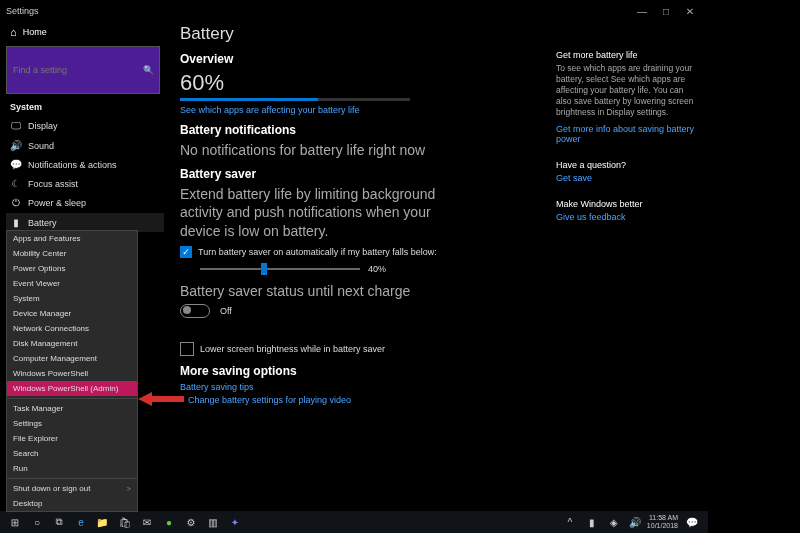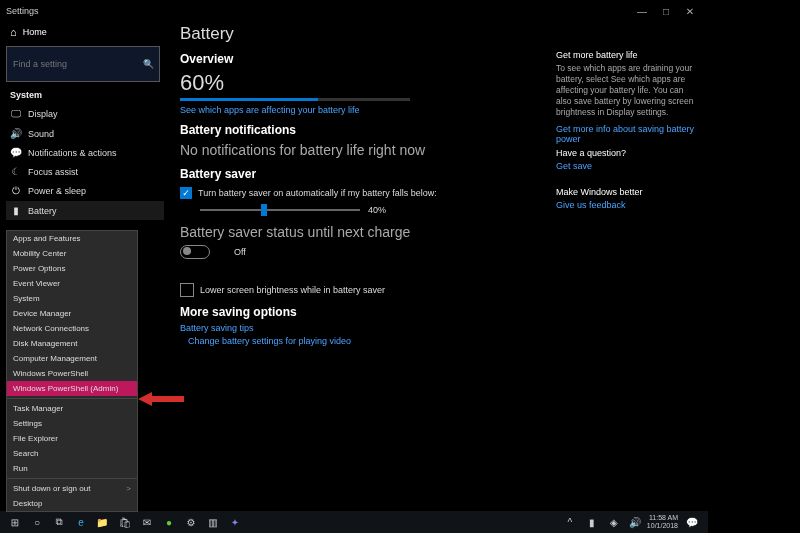--- a/index.html
+++ b/index.html
@@ -3,21 +3,21 @@
 <meta charset="utf-8">
 <style>
 html,body{margin:0;padding:0;width:800px;height:533px;background:#000;color:#fff;font-family:"Segoe UI",Arial,sans-serif;font-size:9px;overflow:hidden}
 .window{width:708px;height:533px;position:relative}
 .titlebar{height:22px;display:flex;align-items:center;padding:0 6px;color:#ccc}
 .titlebar .spacer{flex:1}
 .titlebar .wbtn{width:24px;text-align:center;font-size:10px;color:#aaa}
 .sidebar{position:absolute;left:0;top:22px;width:158px;padding-left:6px}
 .home{display:flex;align-items:center;gap:6px;padding:4px 4px}
 .home .icon{font-size:11px}
-.search{margin:4px 4px 8px 0;border:1px solid #555;height:18px;display:flex;align-items:center;padding:8px 4px;color:#888;background:#0f172a}
+.search{margin:4px 4px 8px 0;border:1px solid #555;height:18px;display:flex;align-items:center;padding:14px 4px;color:#888;background:#4c1d95}
 .search input{flex:1;background:transparent;border:none;color:#ccc;font-size:9px;outline:none}
 .section-title{font-size:9px;font-weight:600;margin:6px 0 4px 4px;color:#eee}
 .nav-item{display:flex;align-items:center;gap:6px;padding:4px 4px;color:#ddd;position:relative}
 .nav-item.sel{background:#1a1a1a}
 .nav-item .icon{width:12px;font-size:10px;color:#ddd;text-align:center}
 .ctx{position:absolute;left:6px;top:230px;width:130px;background:#2b2b2b;border:1px solid #444;z-index:5;font-size:8px}
 .ctx .ci{padding:3px 6px;color:#ddd}
 .ctx .ci.hl{background:#be185d}
 .ctx .sep{height:1px;background:#444;margin:2px 0}
 .ctx .ci .chev{float:right;color:#888}
@@ -30,21 +30,21 @@
 .bar{width:230px;height:3px;background:#333;margin:2px 0 4px;position:relative}
 .bar .fill{height:100%;background:#0078d4}
 .link{color:#4aa3ff;font-size:9px}
 .desc{font-size:14px;color:#aaa;max-width:280px;line-height:1.3}
 .chk{display:flex;align-items:center;gap:6px;margin:6px 0;font-size:9px}
 .chk .box{width:12px;height:12px;background:#0078d4;color:#fff;display:flex;align-items:center;justify-content:center;font-size:9px}
 .chk .box.empty{background:transparent;border:1px solid #888}
 .slider{display:flex;align-items:center;gap:8px;margin:4px 0 8px 20px}
 .slider .track{width:160px;height:2px;background:#666;position:relative}
 .slider .thumb{position:absolute;top:-5px;width:6px;height:12px;background:#0078d4}
-.toggle{display:flex;align-items:center;gap:24px;margin:4px 0}
+.toggle{display:flex;align-items:center;gap:10px;margin:4px 0}
 .toggle .sw{width:28px;height:12px;border:1px solid #888;border-radius:7px;position:relative}
 .toggle .sw .knob{position:absolute;left:2px;top:1px;width:8px;height:8px;background:#888;border-radius:50%}
 .right{position:absolute;right:12px;top:44px;width:140px;font-size:8.5px;color:#aaa}
 .right .rt{font-size:9px;color:#fff;margin:6px 0 3px}
 .right p{margin:0 0 6px;line-height:1.3}
 .taskbar{position:absolute;bottom:0;left:0;right:0;height:22px;background:#101318;display:flex;align-items:center;padding:0 4px}
 .taskbar .tb{width:18px;height:18px;margin:0 2px;display:flex;align-items:center;justify-content:center;font-size:10px;color:#ccc}
 .taskbar .spacer{flex:1}
 .taskbar .clock{text-align:right;font-size:7px;line-height:8px;color:#ccc;margin-right:4px}
 </style>
@@ -132,20 +132,21 @@
   <div class="pct">60%</div>
   <div class="bar">
         <div class="fill" id="batfill" style="width: 60%;"></div>
       </div>
   <div class="link">See which apps are affecting your battery life</div>
 
   <div class="h2">Battery notifications</div>
   <div class="desc">No notifications for battery life right now</div>
 
   <div class="h2">Battery saver</div>
+  <div class="desc">Extend battery life by limiting background activity and push notifications when your device is low on battery.</div>
   <div class="chk">
     <span class="box">✓</span>
     <span>Turn battery saver on automatically if my battery falls below:</span>
   </div>
   <div class="slider">
     <div class="track">
           <div class="thumb" id="sthumb" style="left: 61px;"></div>
         </div>
     <span>40%</span>
   </div>
@@ -165,21 +166,21 @@
 
   <div class="h2">More saving options</div>
   <div class="link" style="margin:3px 0">Battery saving tips</div>
   <div class="link" style="margin:3px 8px">Change battery settings for playing video</div>
 </div>
 
 <div class="right">
   <div class="rt">Get more battery life</div>
   <p>To see which apps are draining your battery, select See which apps are affecting your battery life. You can also save battery by lowering screen brightness in Display settings.</p>
   <div class="link">Get more info about saving battery power</div>
-  <div class="rt" style="margin-top:4px">Have a question?</div>
+  <div class="rt" style="margin-top:16px">Have a question?</div>
   <div class="link">Get save</div>
   <div class="rt" style="margin-top:16px">Make Windows better</div>
   <div class="link">Give us feedback</div>
 </div>
 
 <div class="taskbar">
   <div class="tb">⊞</div>
   <div class="tb">○</div>
   <div class="tb">⧉</div>
   <div class="tb" style="color:#3ba9ee">e</div>

